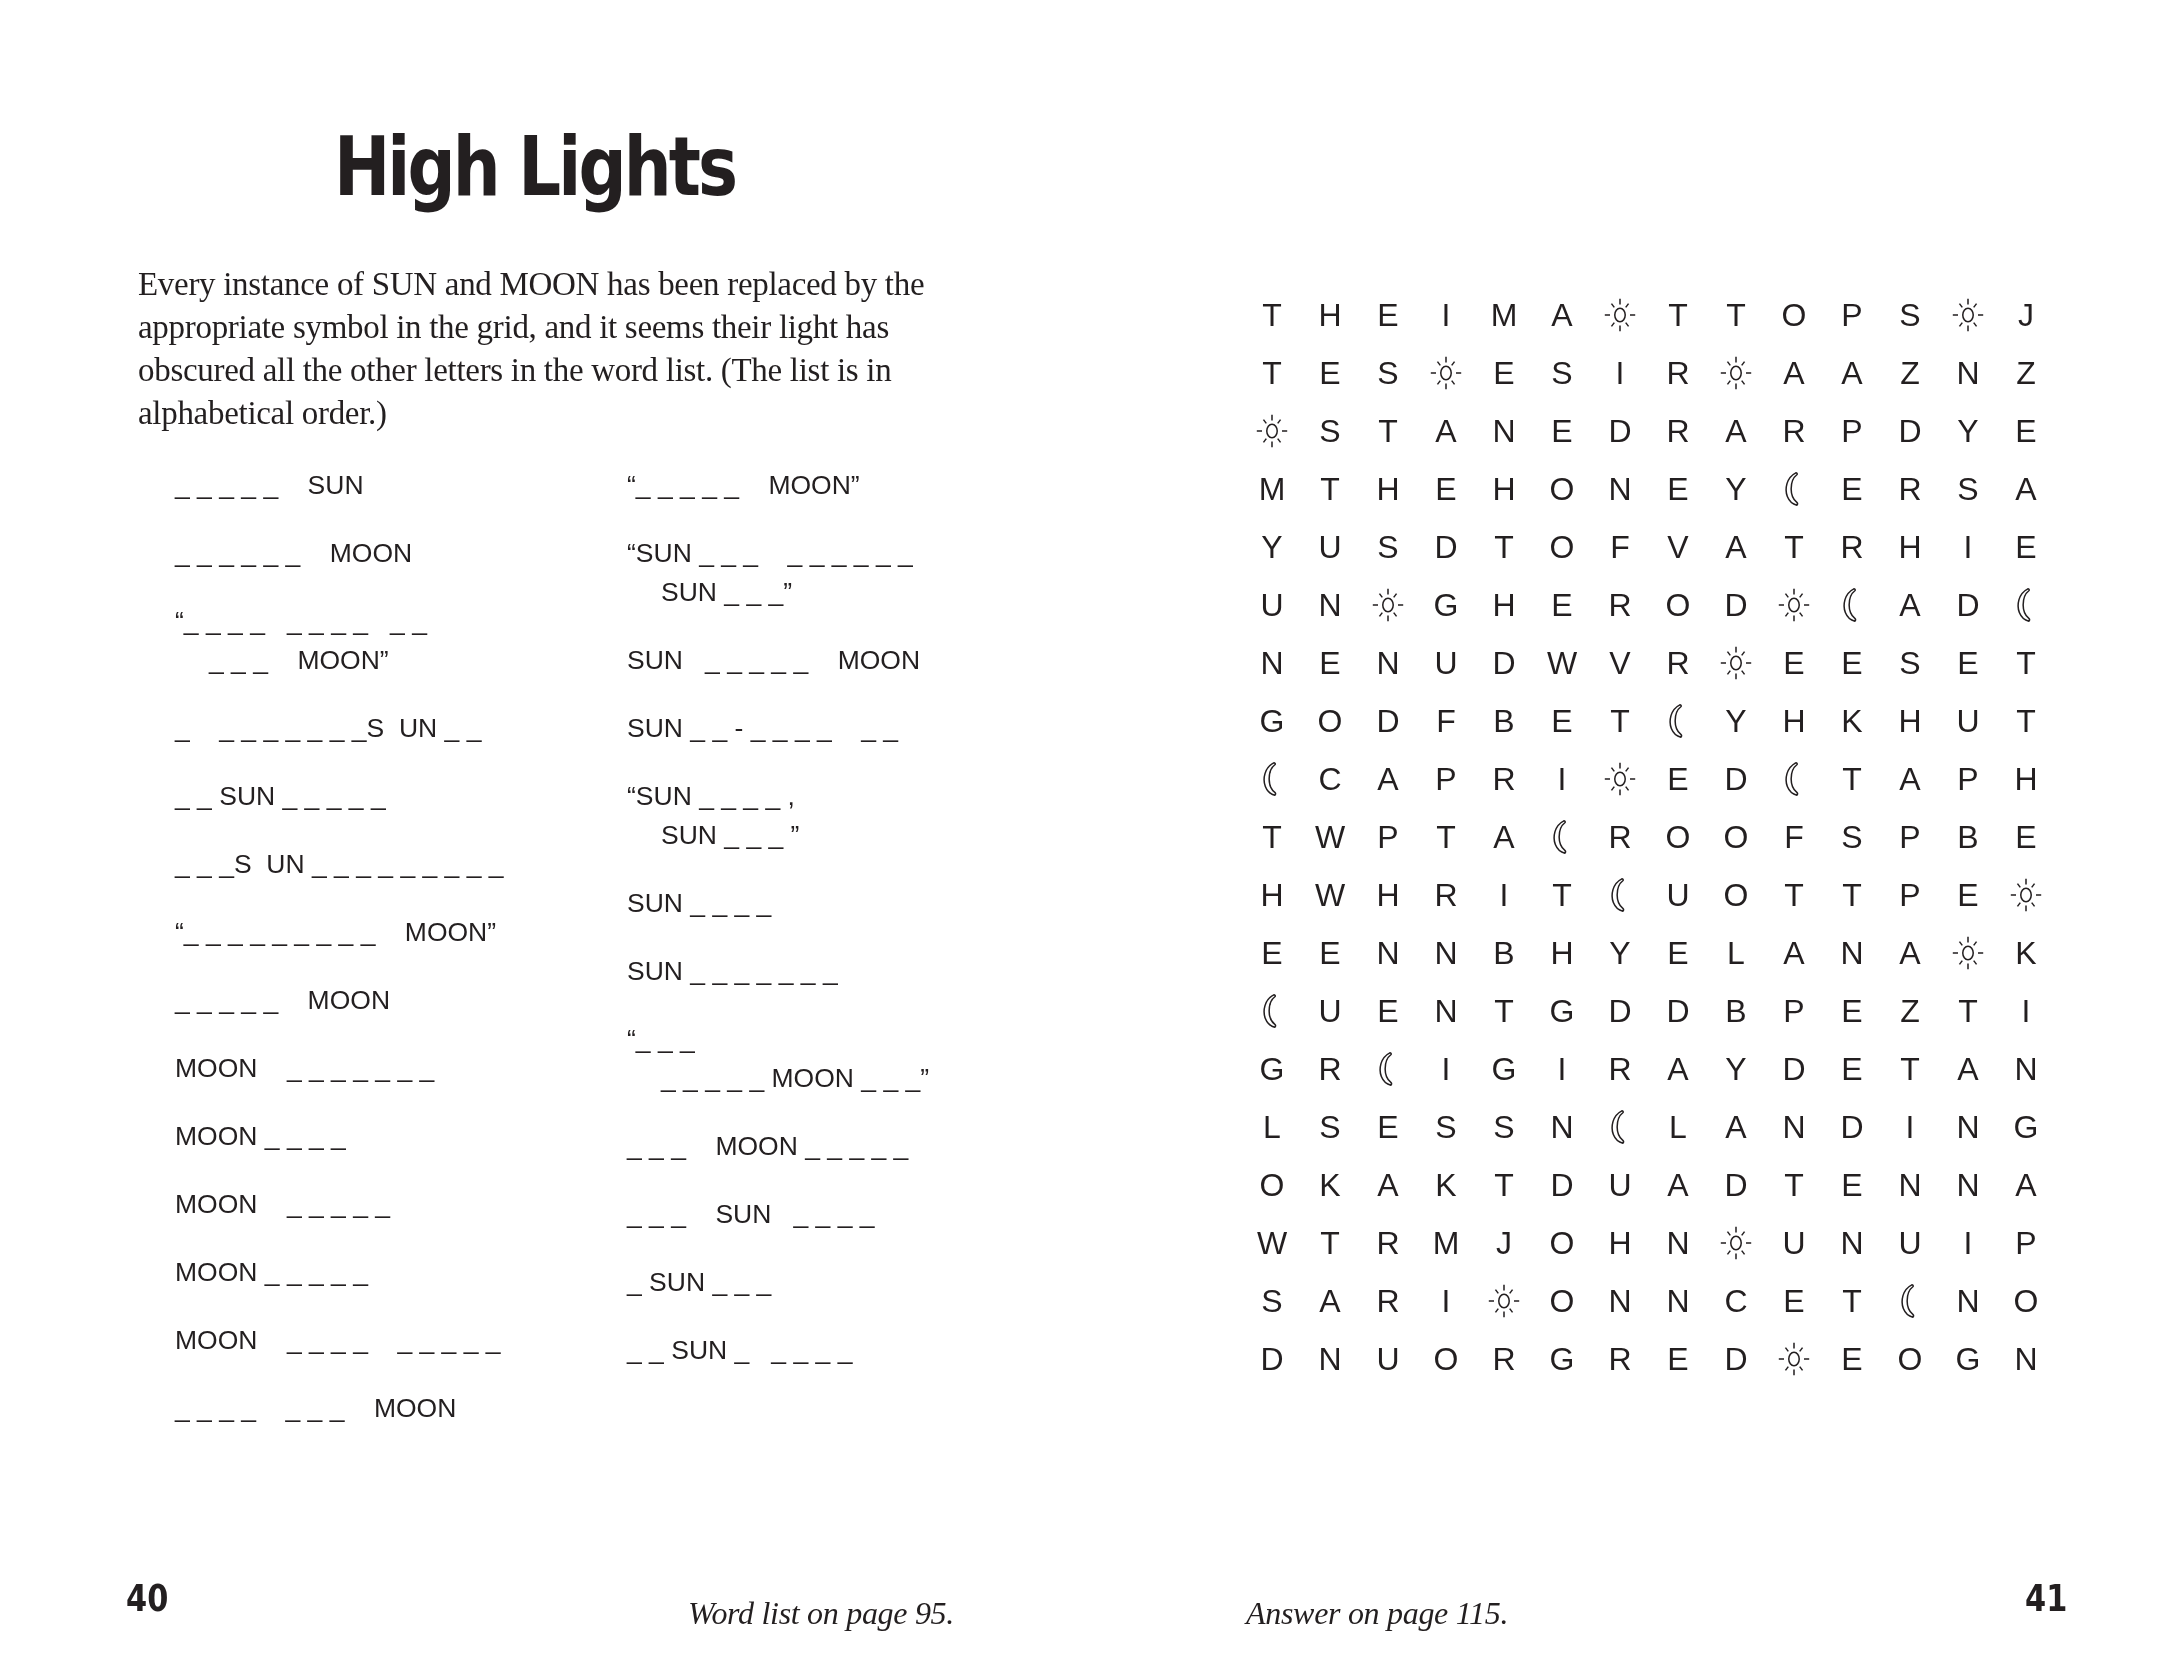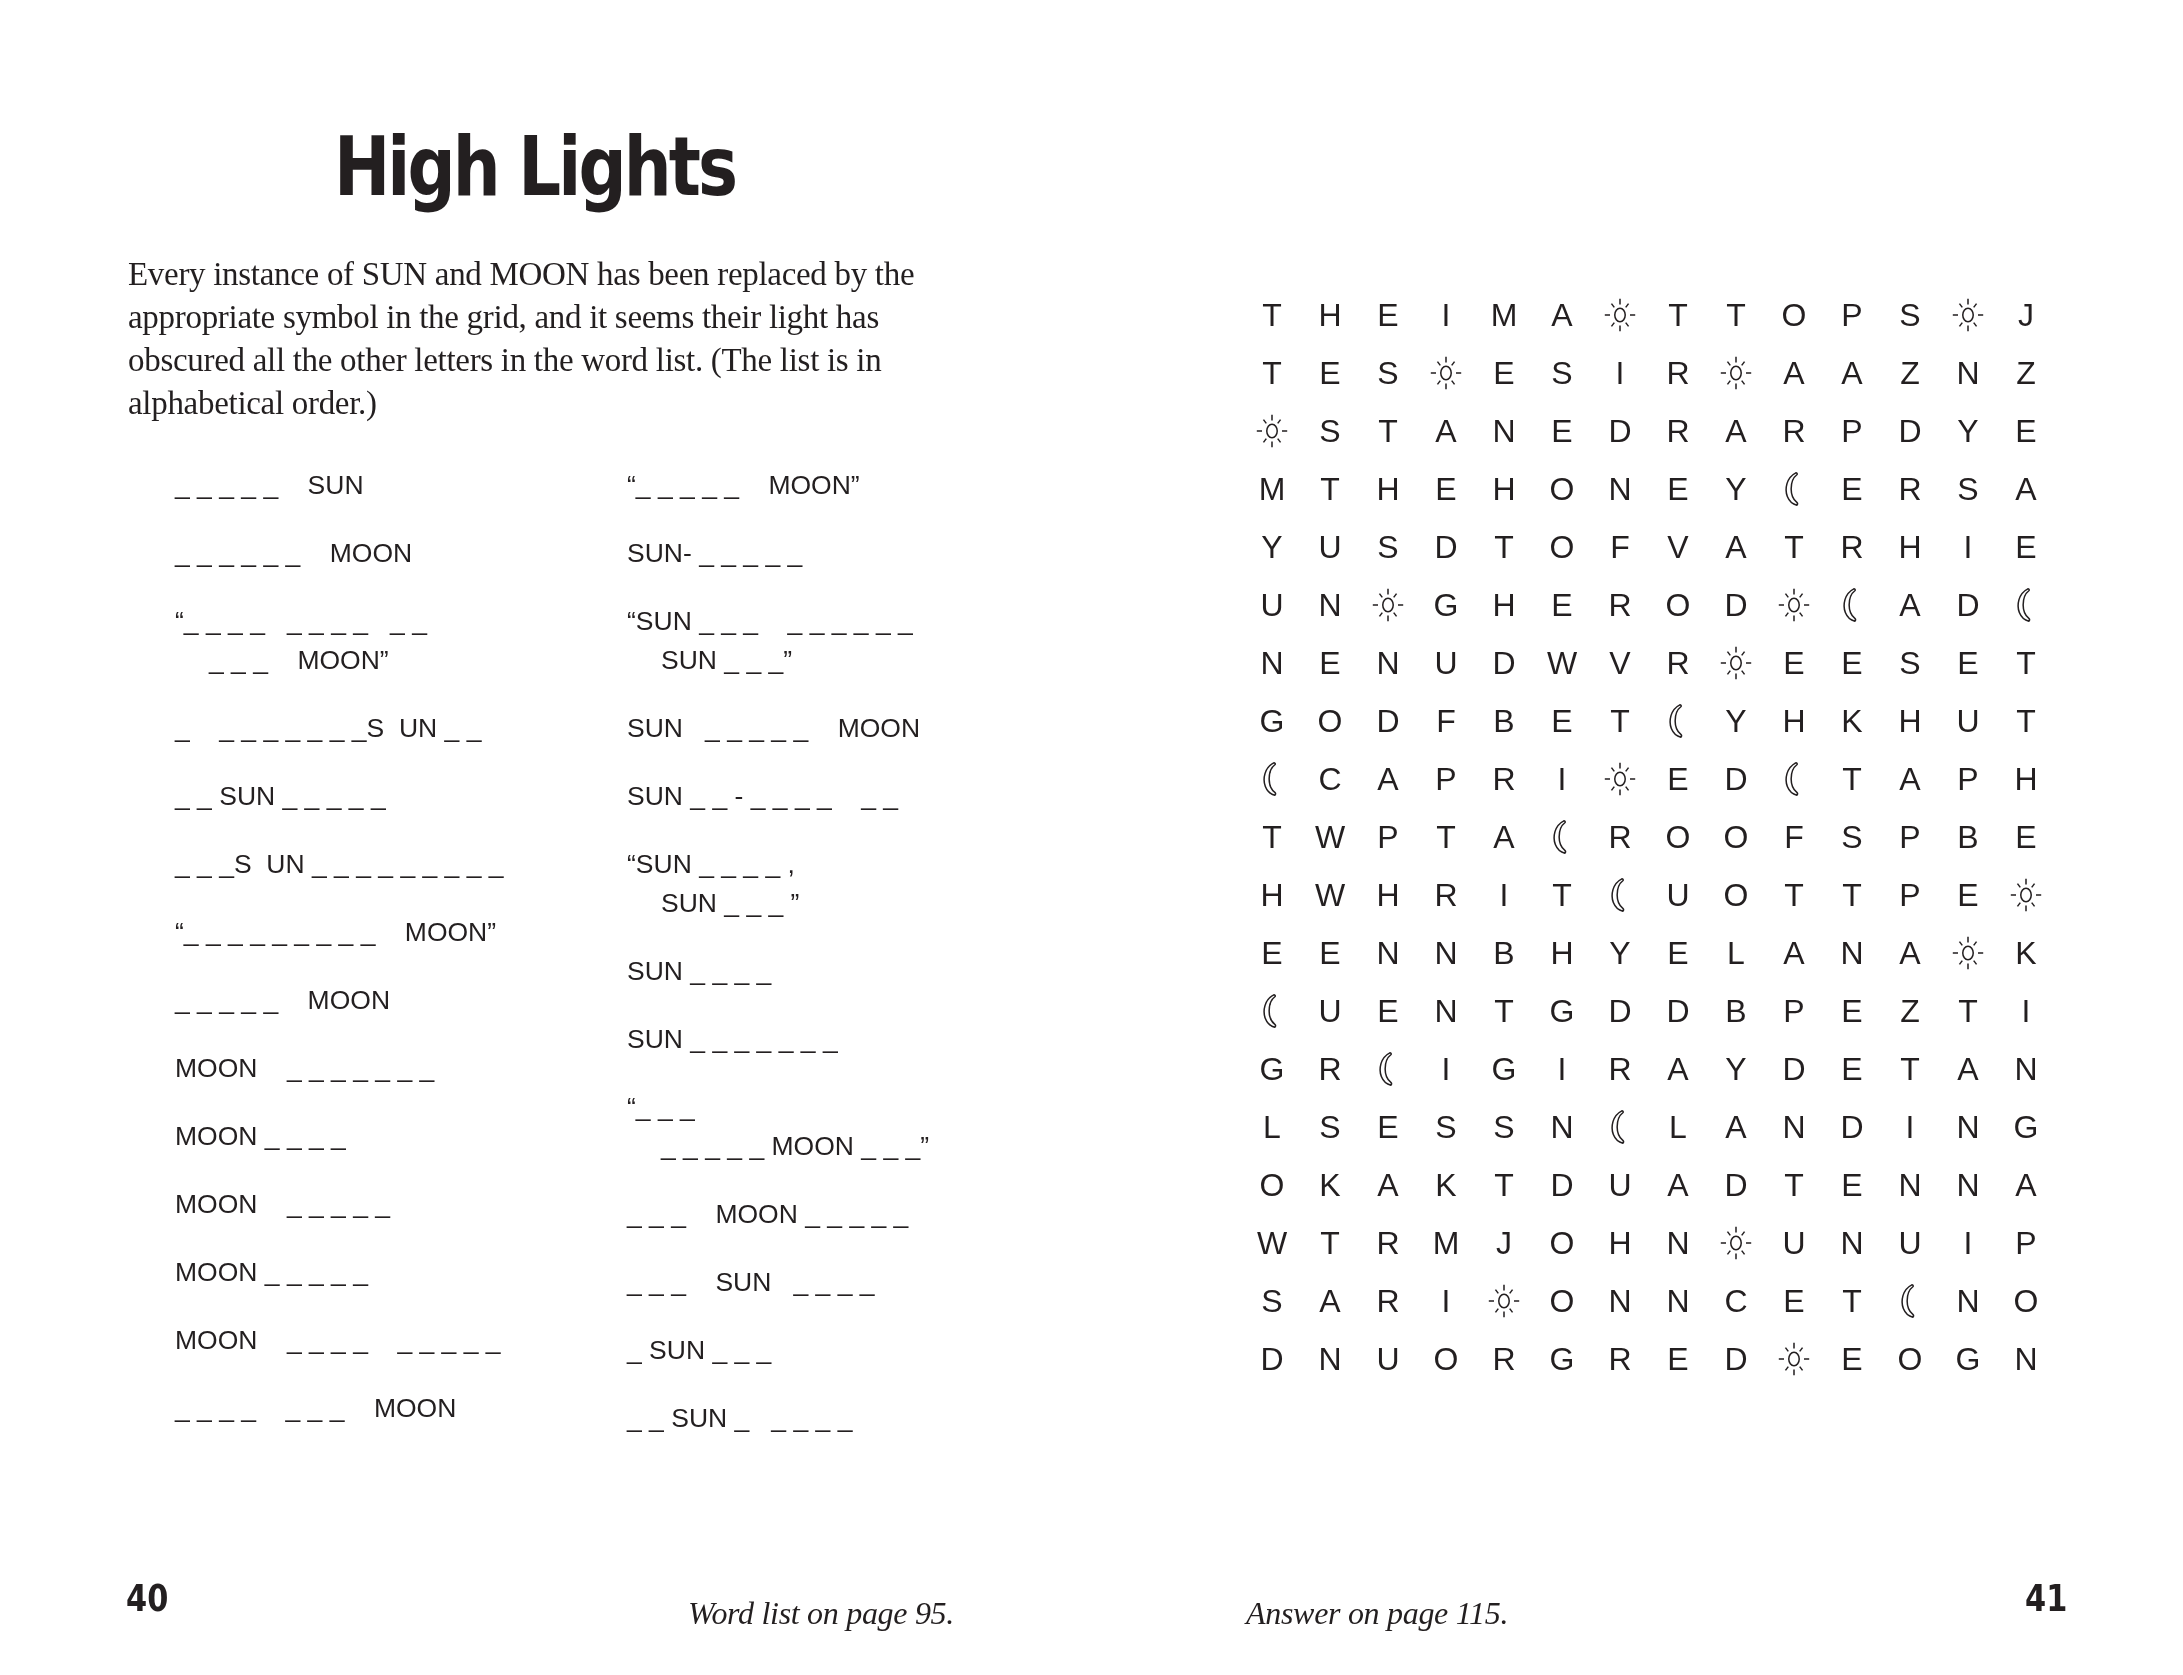--- a/index.html
+++ b/index.html
@@ -40,21 +40,21 @@
   }
   .intro {
     position: absolute;
     left: 128px;
     top: 253px;
     width: 838px;
     font-family: "Liberation Serif", serif;
     font-size: 33px;
     line-height: 43px;
     letter-spacing: -0.3px;
-    margin: 0;
+    margin: 10px;
   }
   .wordlist-col {
     position: absolute;
     top: 466px;
     width: 447px;
     margin-left: 47px;
   }
   .wordlist-col.left { left: 128px; }
   .wordlist-col.right { left: 580px; width: 391px; }
   .entry {
@@ -128,21 +128,20 @@
       <div class="entry"><span>_ _ _ _ _    MOON</span></div>
       <div class="entry"><span>MOON    _ _ _ _ _ _ _</span></div>
       <div class="entry"><span>MOON _ _ _ _</span></div>
       <div class="entry"><span>MOON    _ _ _ _ _</span></div>
       <div class="entry"><span>MOON _ _ _ _ _</span></div>
       <div class="entry"><span>MOON    _ _ _ _    _ _ _ _ _</span></div>
       <div class="entry"><span>_ _ _ _    _ _ _    MOON</span></div>
     </div>
   <div class="wordlist-col right" id="wl-right">
       <div class="entry"><span>“_ _ _ _ _    MOON”</span></div>
-      <div class="entry"><span>SUN- _ _ _ _ _</span></div>
       <div class="entry two-line"><span>“SUN _ _ _    _ _ _ _ _ _</span><span class="line2">SUN _ _ _”</span></div>
       <div class="entry"><span>SUN   _ _ _ _ _    MOON</span></div>
       <div class="entry"><span>SUN _ _ - _ _ _ _    _ _</span></div>
       <div class="entry two-line"><span>“SUN _ _ _ _ ,</span><span class="line2">SUN _ _ _ ”</span></div>
       <div class="entry"><span>SUN _ _ _ _</span></div>
       <div class="entry"><span>SUN _ _ _ _ _ _ _</span></div>
       <div class="entry two-line"><span>“_ _ _</span><span class="line2">_ _ _ _ _ MOON _ _ _”</span></div>
       <div class="entry"><span>_ _ _    MOON _ _ _ _ _</span></div>
       <div class="entry"><span>_ _ _    SUN   _ _ _ _</span></div>
       <div class="entry"><span>_ SUN _ _ _</span></div>

